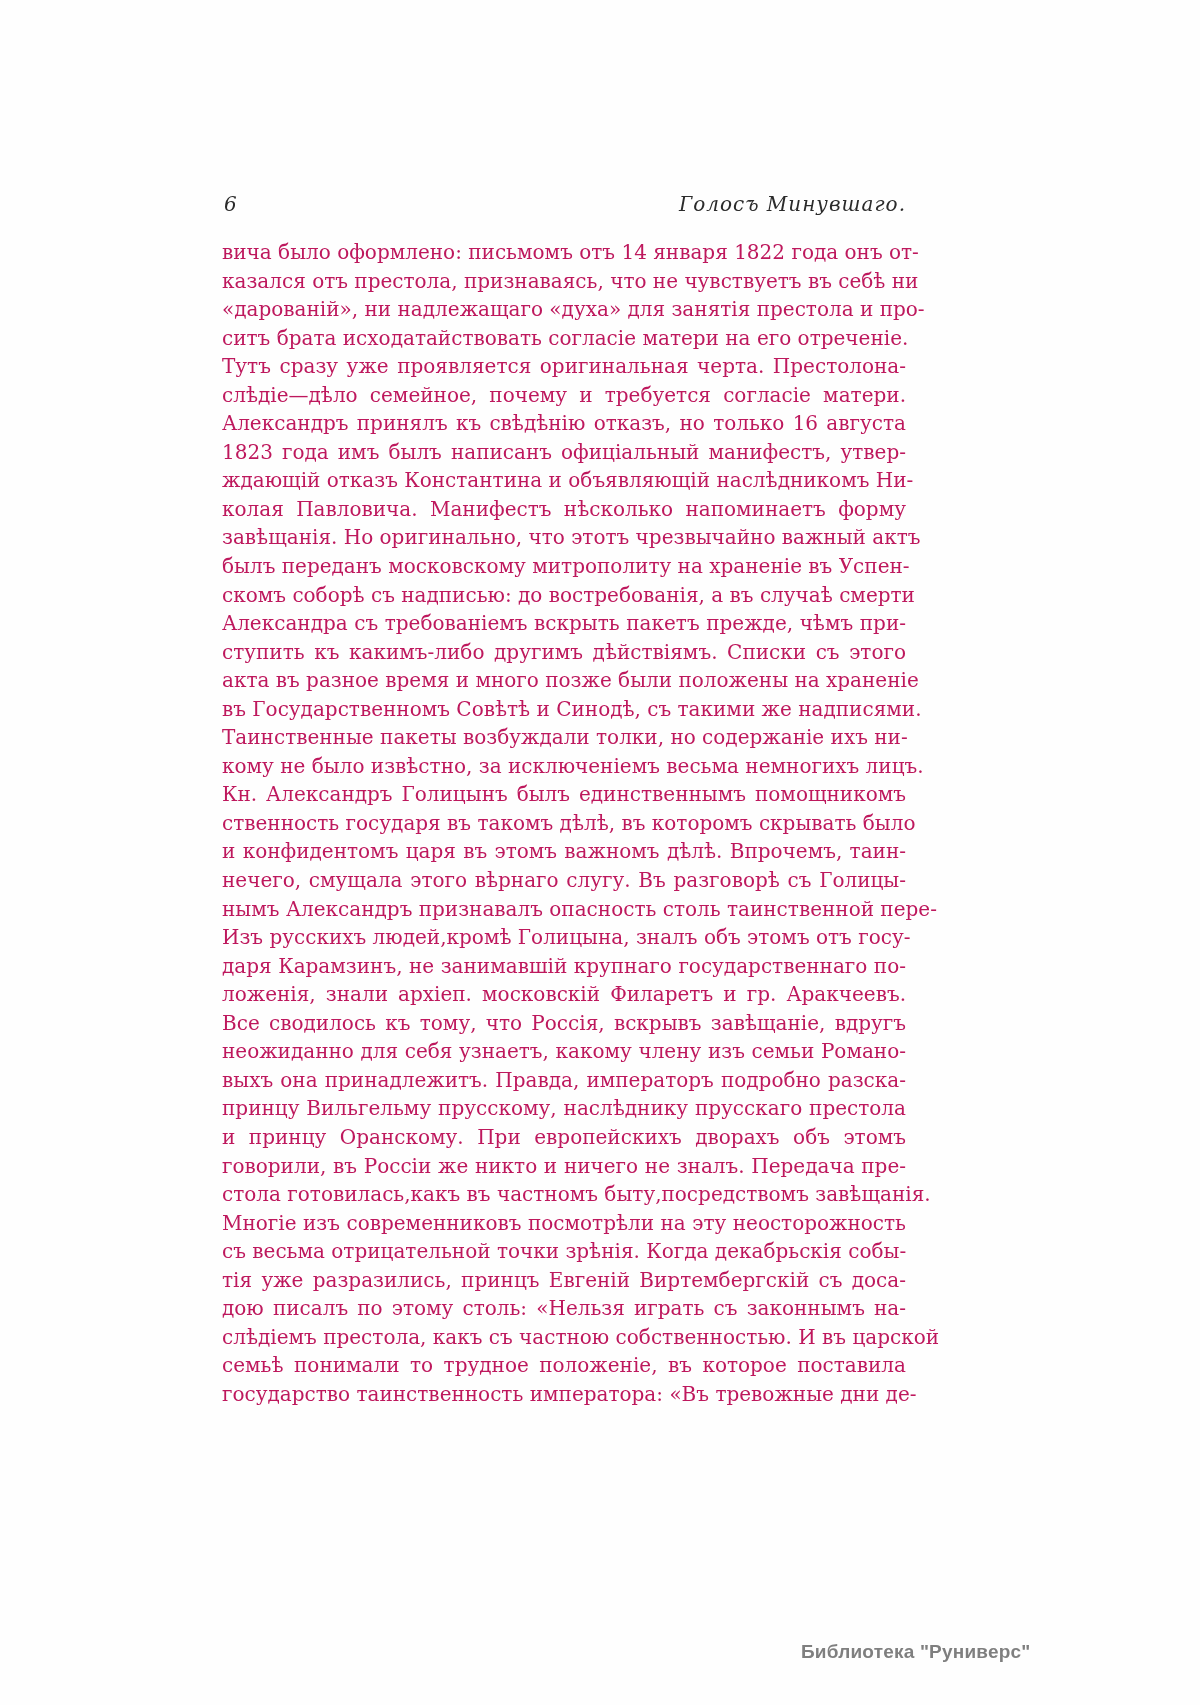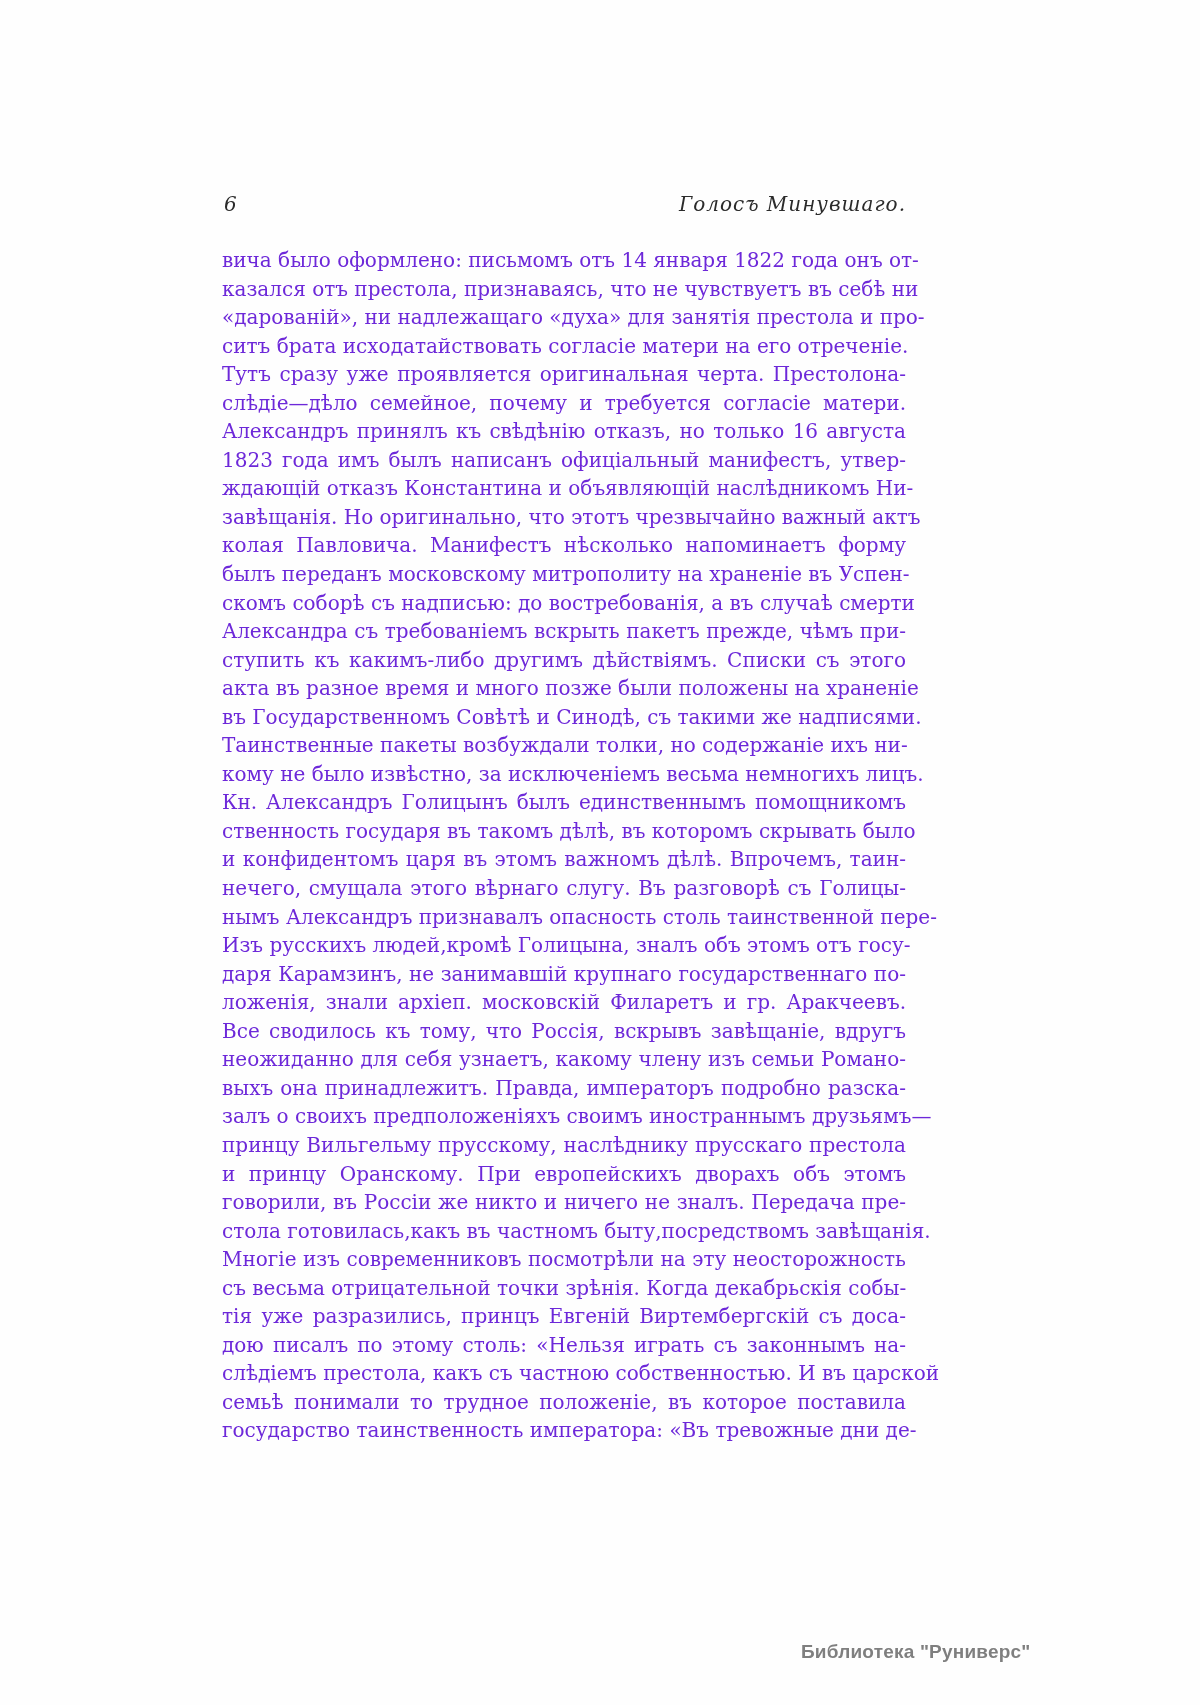--- a/index.html
+++ b/index.html
@@ -29,25 +29,25 @@
   }
   .running-title {
     position: absolute;
     left: 0;
     right: 0;
     text-align: right;
     letter-spacing: 1px;
   }
   .body-text {
     position: absolute;
-    top: 246px;
+    top: 238px;
     left: 222px;
     width: 684px;
     font-size: 20px;
-    color: #6d28d9;
+    color: #be185d;
   }
   .text-line {
     height: 28.55px;
     line-height: 28.55px;
     text-align: justify;
     text-align-last: justify;
     white-space: nowrap;
     overflow: visible;
   }
   
@@ -76,42 +76,41 @@
   <div class="body-text">
       <div class="text-line">вича было оформлено: письмомъ отъ 14 января 1822 года онъ от-</div>
       <div class="text-line">казался отъ престола, признаваясь, что не чувствуетъ въ себѣ ни</div>
       <div class="text-line">«дарованій», ни надлежащаго «духа» для занятія престола и про-</div>
       <div class="text-line">ситъ брата исходатайствовать согласіе матери на его отреченіе.</div>
       <div class="text-line">Тутъ сразу уже проявляется оригинальная черта. Престолона-</div>
       <div class="text-line">слѣдіе—дѣло семейное, почему и требуется согласіе матери.</div>
       <div class="text-line">Александръ принялъ къ свѣдѣнію отказъ, но только 16 августа</div>
       <div class="text-line">1823 года имъ былъ написанъ офиціальный манифестъ, утвер-</div>
       <div class="text-line">ждающій отказъ Константина и объявляющій наслѣдникомъ Ни-</div>
+      <div class="text-line">колая Павловича. Манифестъ нѣсколько напоминаетъ форму</div>
       <div class="text-line">завѣщанія. Но оригинально, что этотъ чрезвычайно важный актъ</div>
-      <div class="text-line">колая Павловича. Манифестъ нѣсколько напоминаетъ форму</div>
       <div class="text-line">былъ переданъ московскому митрополиту на храненіе въ Успен-</div>
       <div class="text-line">скомъ соборѣ съ надписью: до востребованія, а въ случаѣ смерти</div>
       <div class="text-line">Александра съ требованіемъ вскрыть пакетъ прежде, чѣмъ при-</div>
       <div class="text-line">ступить къ какимъ-либо другимъ дѣйствіямъ. Списки съ этого</div>
       <div class="text-line">акта въ разное время и много позже были положены на храненіе</div>
       <div class="text-line">въ Государственномъ Совѣтѣ и Синодѣ, съ такими же надписями.</div>
       <div class="text-line">Таинственные пакеты возбуждали толки, но содержаніе ихъ ни-</div>
       <div class="text-line">кому не было извѣстно, за исключеніемъ весьма немногихъ лицъ.</div>
       <div class="text-line">Кн. Александръ Голицынъ былъ единственнымъ помощникомъ</div>
       <div class="text-line">ственность государя въ такомъ дѣлѣ, въ которомъ скрывать было</div>
       <div class="text-line">и конфидентомъ царя въ этомъ важномъ дѣлѣ. Впрочемъ, таин-</div>
       <div class="text-line">нечего, смущала этого вѣрнаго слугу. Въ разговорѣ съ Голицы-</div>
       <div class="text-line">нымъ Александръ признавалъ опасность столь таинственной пере-</div>
       <div class="text-line">Изъ русскихъ людей,кромѣ Голицына, зналъ объ этомъ отъ госу-</div>
       <div class="text-line">даря Карамзинъ, не занимавшій крупнаго государственнаго по-</div>
       <div class="text-line">ложенія, знали архіеп. московскій Филаретъ и гр. Аракчеевъ.</div>
       <div class="text-line">Все сводилось къ тому, что Россія, вскрывъ завѣщаніе, вдругъ</div>
       <div class="text-line">неожиданно для себя узнаетъ, какому члену изъ семьи Романо-</div>
       <div class="text-line">выхъ она принадлежитъ. Правда, императоръ подробно разска-</div>
-      <div class="text-line">залъ о своихъ предположеніяхъ своимъ иностраннымъ друзьямъ—</div>
       <div class="text-line">принцу Вильгельму прусскому, наслѣднику прусскаго престола</div>
       <div class="text-line">и принцу Оранскому. При европейскихъ дворахъ объ этомъ</div>
       <div class="text-line">говорили, въ Россіи же никто и ничего не зналъ. Передача пре-</div>
       <div class="text-line">стола готовилась,какъ въ частномъ быту,посредствомъ завѣщанія.</div>
       <div class="text-line">Многіе изъ современниковъ посмотрѣли на эту неосторожность</div>
       <div class="text-line">съ весьма отрицательной точки зрѣнія. Когда декабрьскія собы-</div>
       <div class="text-line">тія уже разразились, принцъ Евгеній Виртембергскій съ доса-</div>
       <div class="text-line">дою писалъ по этому столь: «Нельзя играть съ законнымъ на-</div>
       <div class="text-line">слѣдіемъ престола, какъ съ частною собственностью. И въ царской</div>
       <div class="text-line">семьѣ понимали то трудное положеніе, въ которое поставила</div>

